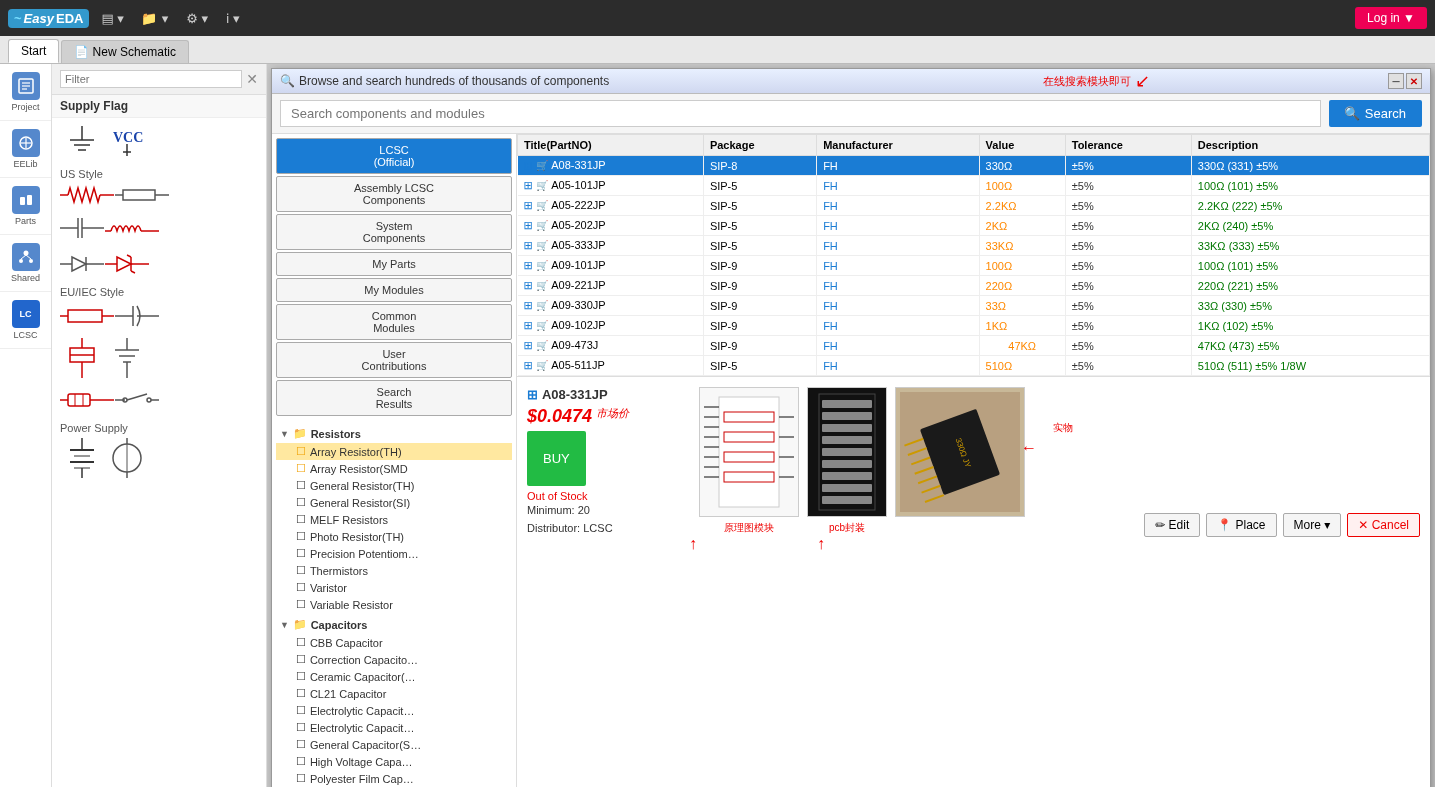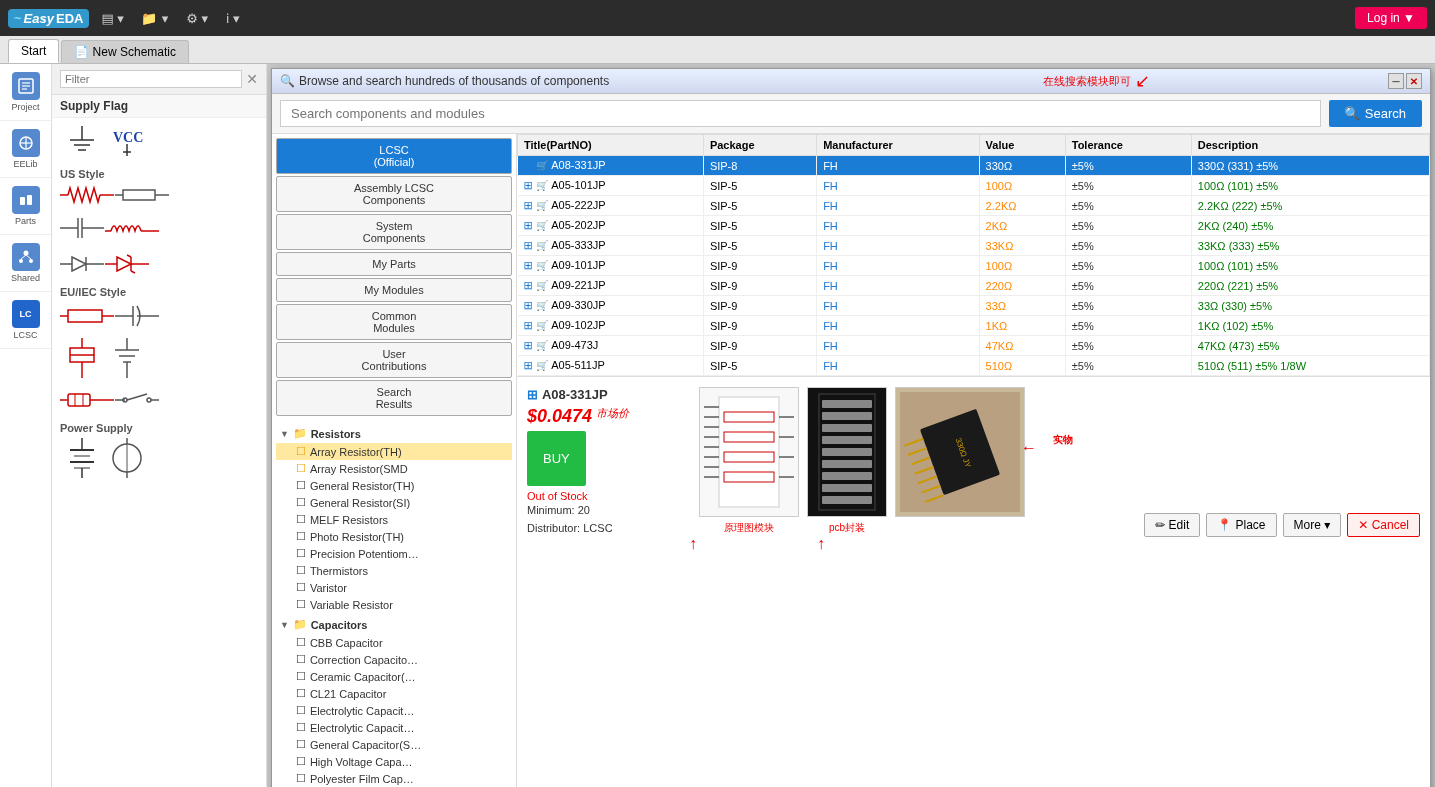--- a/index.html
+++ b/index.html
@@ -16,21 +16,21 @@
     .tab { padding: 4px 12px; background: #d0d0d0; border: 1px solid #bbb; border-bottom: none; cursor: pointer; font-size: 12px; border-radius: 3px 3px 0 0; margin-right: 2px; }
     .tab.active { background: white; border-bottom: 1px solid white; }
 
     
     #main { display: flex; height: calc(787px - 64px); }
 
     
     #sidebar { width: 215px; background: white; border-right: 1px solid #ddd; overflow-y: auto; flex-shrink: 0; }
     #sidebar-header { padding: 6px 8px; background: #f0f0f0; border-bottom: 1px solid #ddd; display: flex; align-items: center; gap: 4px; }
     #filter-input { flex: 1; border: 1px solid #ccc; padding: 2px 4px; font-size: 11px; }
-    .sidebar-title { color: #555; font-size: 11px; font-weight: bold; margin: 6px 0 4px; }
+    .sidebar-title { color: #555; font-size: 11px; font-weight: normal; margin: 6px 0 4px; }
 
     
     #supply-flag-header { padding: 4px 8px; background: #f8f8f8; border-bottom: 1px solid #eee; font-size: 12px; color: #333; font-weight: bold; }
 
     
     .symbols-area { padding: 6px 8px; }
     .symbols-row { display: flex; gap: 1px; align-items: center; margin-bottom: 8px; }
 
     
     #center { flex: 1; background: #c8c8c8; display: flex; flex-direction: column; overflow: hidden; }
@@ -508,21 +508,21 @@
     <td>SIP-9</td>
     <td style="color:#1a7cd4;">FH</td>
     <td style="color:#ff8800;">1KΩ</td>
     <td class="tol">±5%</td>
     <td style="color:#007700;">1KΩ (102) ±5%</td>
   </tr>
                   <tr>
     <td><span class="part-icon">⊞</span><span class="cart-icon">🛒</span>A09-473J</td>
     <td>SIP-9</td>
     <td style="color:#1a7cd4;">FH</td>
-    <td style="color:#ff8800;">47KΩ</td>
+    <td style="color:#ff8800;text-align:center;">47KΩ</td>
     <td class="tol">±5%</td>
     <td style="color:#007700;">47KΩ (473) ±5%</td>
   </tr>
                   <tr>
     <td><span class="part-icon">⊞</span><span class="cart-icon">🛒</span>A05-511JP</td>
     <td>SIP-5</td>
     <td style="color:#1a7cd4;">FH</td>
     <td style="color:#ff8800;">510Ω</td>
     <td class="tol">±5%</td>
     <td style="color:#007700;">510Ω (511) ±5% 1/8W</td>
@@ -617,21 +617,21 @@
                       <line x1="30" y1="55" x2="10" y2="55" stroke="#cc9900" stroke-width="2"></line>
                       <line x1="30" y1="65" x2="10" y2="65" stroke="#cc9900" stroke-width="2"></line>
                       <line x1="30" y1="75" x2="10" y2="75" stroke="#cc9900" stroke-width="2"></line>
                       <line x1="30" y1="85" x2="10" y2="85" stroke="#cc9900" stroke-width="2"></line>
                       <line x1="30" y1="95" x2="10" y2="95" stroke="#cc9900" stroke-width="2"></line>
 
                       <text x="60" y="62" font-size="8" fill="#cc9900" text-anchor="middle" transform="rotate(90, 60, 62)">330Ω JΥ</text>
                     </g>
                   </svg>
                 </div>
-                <div style="position:absolute; right:-48px; top:46px; color:#e00; font-size:10px; white-space:nowrap;font-weight:bold;">实物</div>
+                <div style="position:absolute; right:-48px; top:34px; color:#e00; font-size:10px; white-space:nowrap;">实物</div>
                 <div style="position:absolute; right:-12px; top:50px; color:#e00; font-size:16px;">←</div>
               </div>
             </div>
 
             <div style="display:flex; flex-direction:column; justify-content:flex-end; gap:6px; margin-left:auto;">
               <div id="action-row">
                 <button class="action-btn edit">✏ Edit</button>
                 <button class="action-btn place">📍 Place</button>
                 <button class="action-btn more">More ▾</button>
                 <button class="action-btn cancel">✕ Cancel</button>

